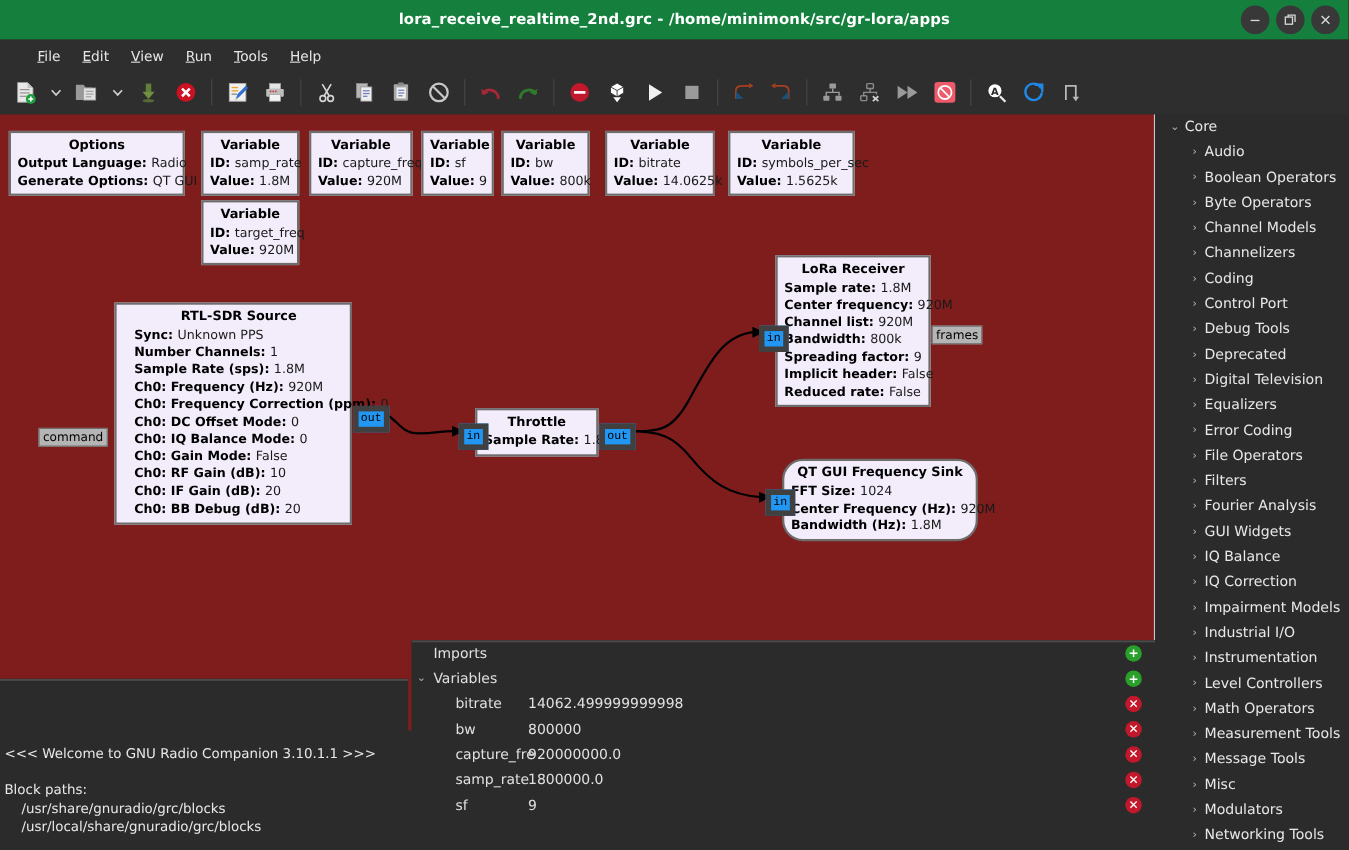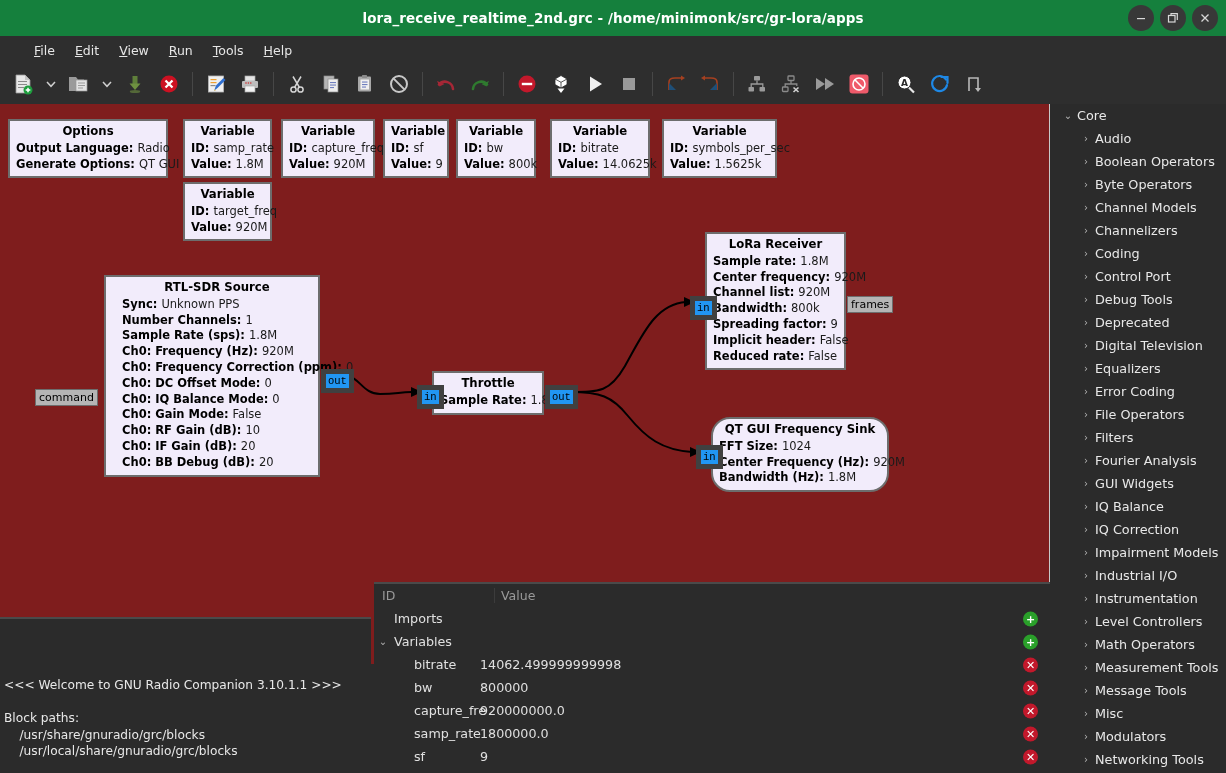--- a/index.html
+++ b/index.html
@@ -521,24 +521,20 @@
     /usr/share/gnuradio/grc/blocks
     /usr/local/share/gnuradio/grc/blocks
 
 Loading: "/home/minimonk/src/gr-lora/apps/
 lora_receive_realtime_2nd.grc"
 &gt;&gt;&gt; Done</div>
   </div>
 
   <div class="varpanel">
     <div class="topline"></div>
-    <div class="vhead">
-      <div class="c1">ID</div>
-      <div class="c2">Value</div>
-    </div>
     <div id="var-rows">
         <div class="vrow group">
           <div class="twisty"></div>
           <div class="name">Imports</div>
           <div class="act add">+</div>
         </div>
         <div class="vrow group">
           <div class="twisty">⌄</div>
           <div class="name">Variables</div>
           <div class="act add">+</div>

